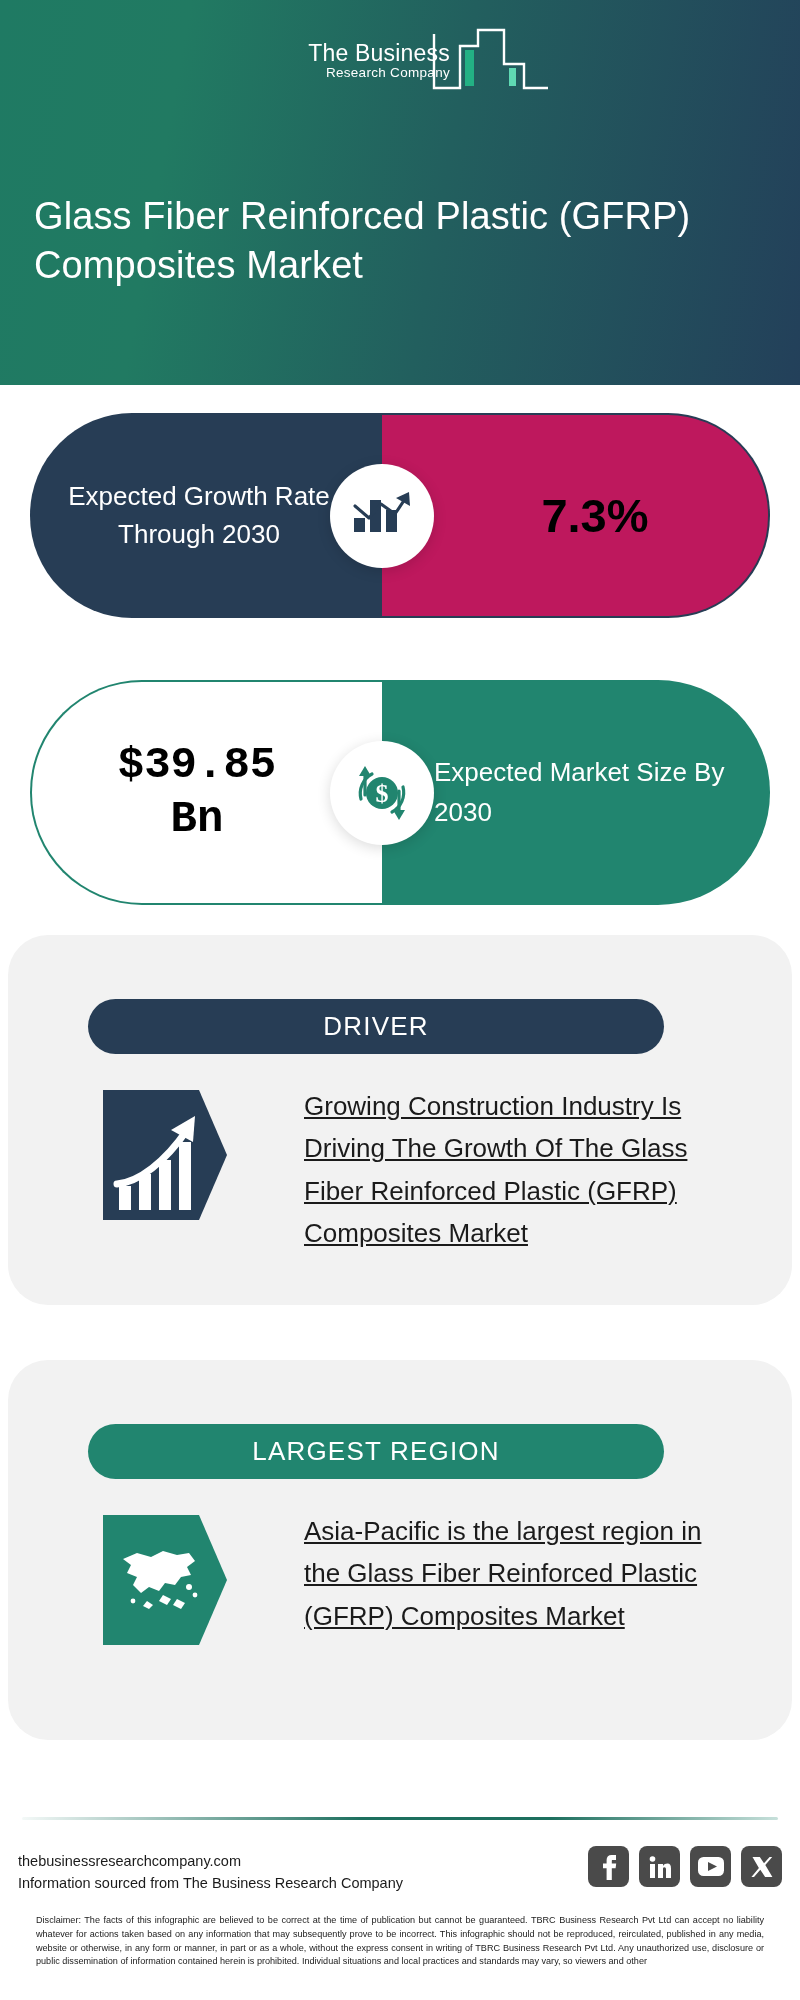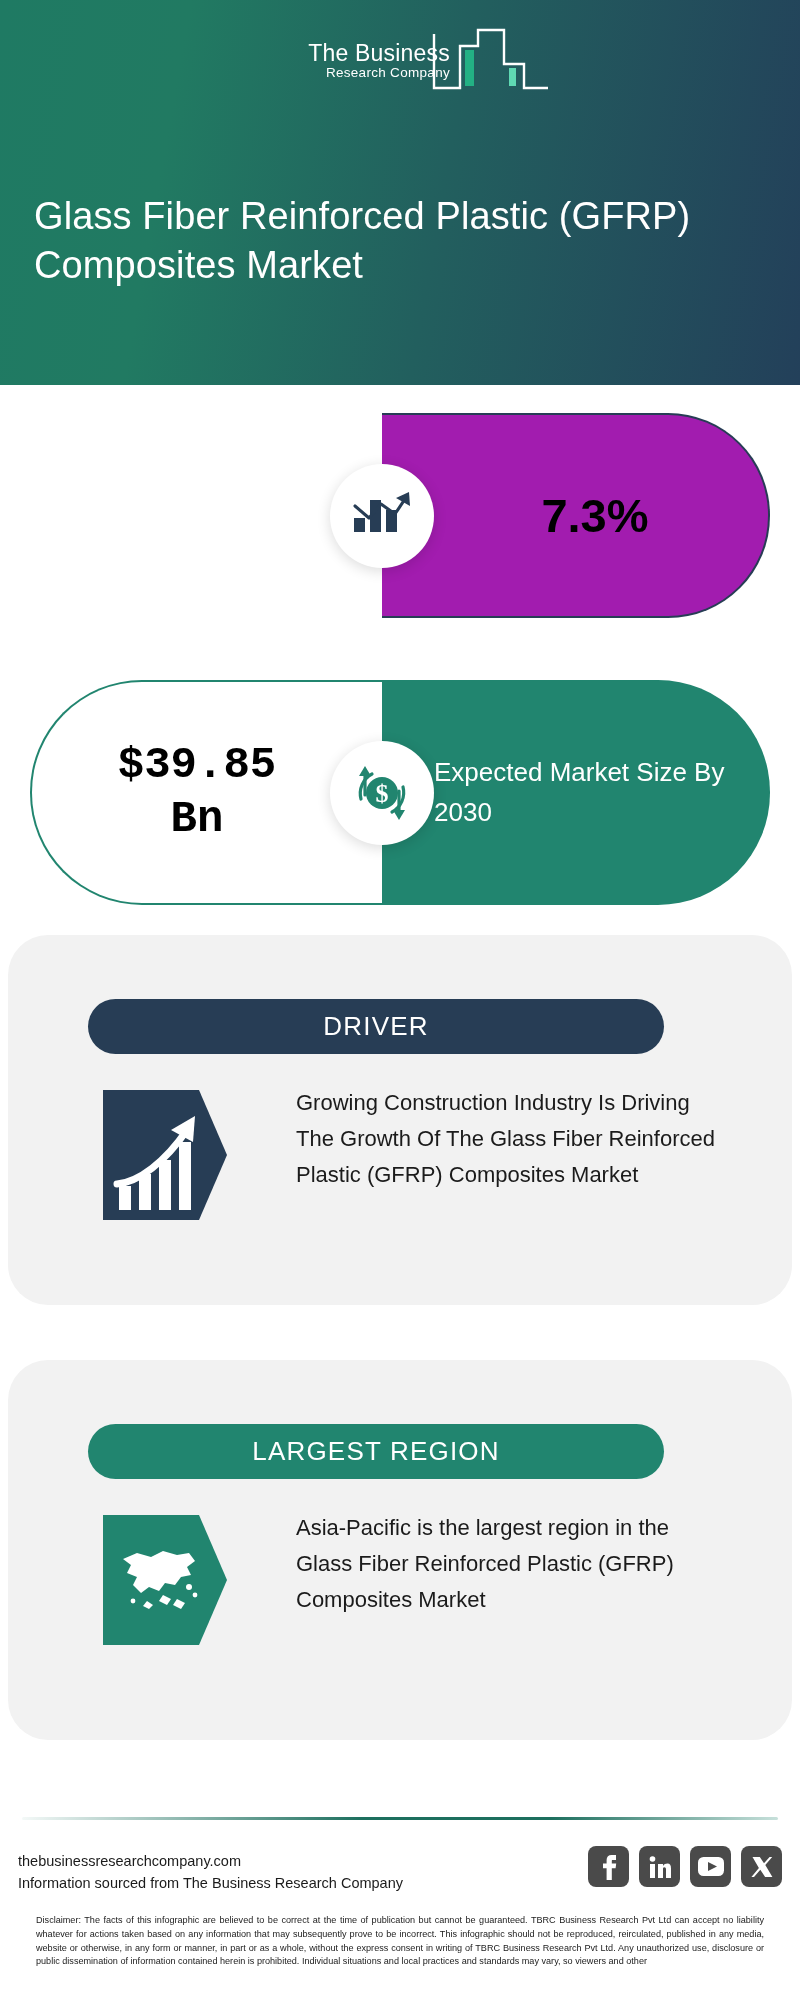--- a/index.html
+++ b/index.html
@@ -104,21 +104,21 @@
     padding-left: 18px;
     padding-right: 32px;
   }
   .stat1-right {
     position: absolute;
     left: 352px; top: 0;
     width: 388px; height: 205px;
     border: 2.5px solid #273d55;
     border-left: none;
     border-radius: 0 102px 102px 0;
-    background: #a21caf;
+    background: #be185d;
     display: flex;
     align-items: center;
     justify-content: center;
   }
   .stat1-value {
     font-size: 47px;
     font-weight: 700;
     color: #000000;
     padding-left: 40px;
   }
@@ -217,26 +217,27 @@
     position: absolute;
     left: 95px;
     top: 155px;
     width: 124px;
     height: 130px;
   }
   .arrow-tile svg { display: block; }
 
   .panel-body {
     position: absolute;
-    left: 288px;
+    left: 296px;
     top: 150px;
     width: 420px;
-    font-size: 22px;
+    font-size: 26px;
     line-height: 1.63;
     color: #1b1b1b;
+    text-decoration: underline;
   }
 
   
   .divider {
     position: absolute;
     left: 22px; top: 1817px;
     width: 756px; height: 3px;
     background: linear-gradient(90deg, rgba(33,133,111,0.05) 0%, #1d6f5e 45%, #1d6f5e 70%, rgba(33,133,111,0.25) 100%);
     border-radius: 2px;
   }
@@ -295,20 +296,23 @@
             <rect x="77" y="46" width="7" height="18" fill="#5fd9b3"></rect>
           </svg>
         </div>
       </div>
     </div>
 
     <div class="title">Glass Fiber Reinforced Plastic (GFRP) Composites Market</div>
   </div>
 
   <div class="stat1">
+    <div class="stat1-left">
+      <div class="stat1-left-text">Expected Growth Rate Through 2030</div>
+    </div>
     <div class="stat1-right">
       <div class="stat1-value">7.3%</div>
     </div>
     <div class="badge-circle badge1">
       <svg width="62" height="56" viewBox="0 0 62 56">
         <rect x="3" y="30" width="11" height="14" fill="#273d55"></rect>
         <rect x="19" y="12" width="11" height="32" fill="#273d55"></rect>
         <rect x="35" y="22" width="11" height="22" fill="#273d55"></rect>
         <polyline points="4,18 18,30 30,16 44,26 56,8" fill="none" stroke="#273d55" stroke-width="3.1" stroke-linejoin="round" stroke-linecap="round"></polyline>
         <polygon points="58,4 59,18 45,10" fill="#273d55"></polygon>

